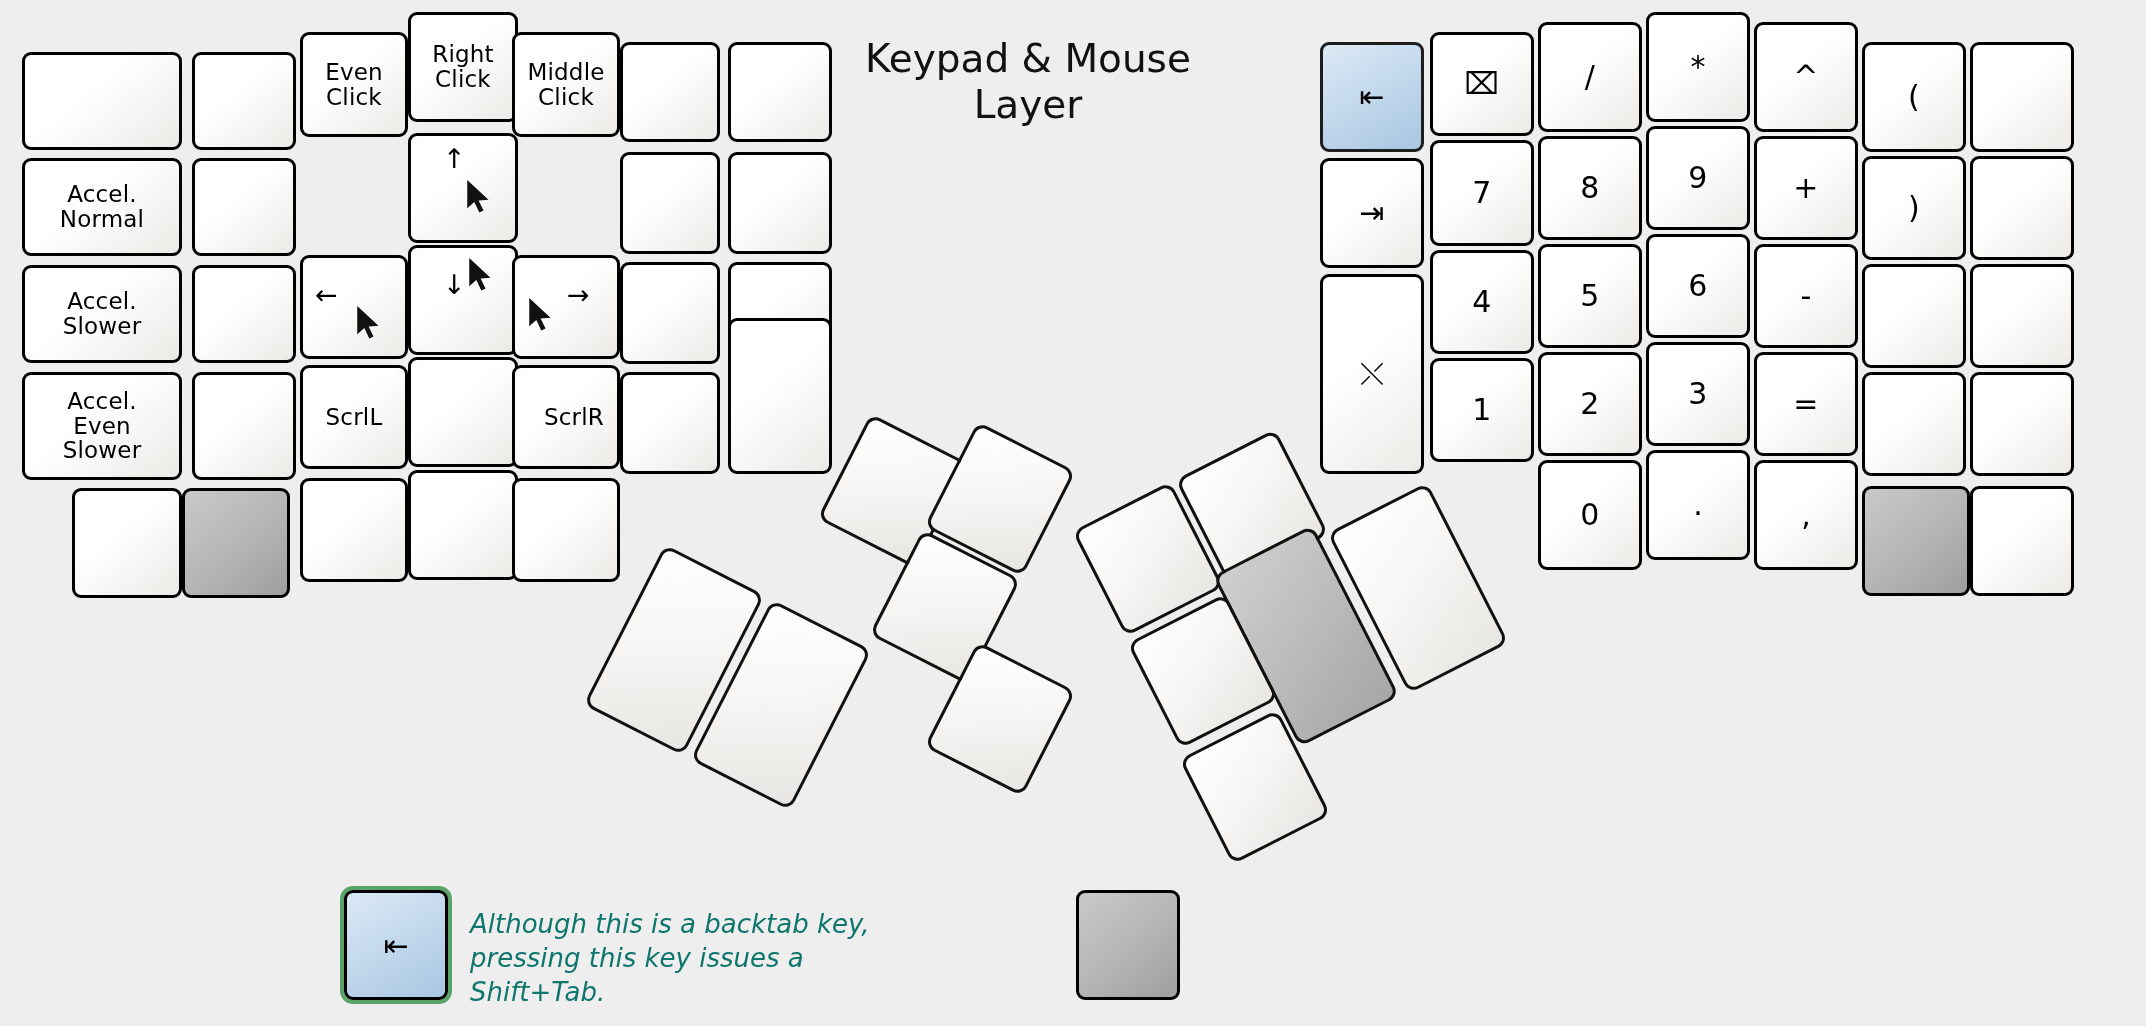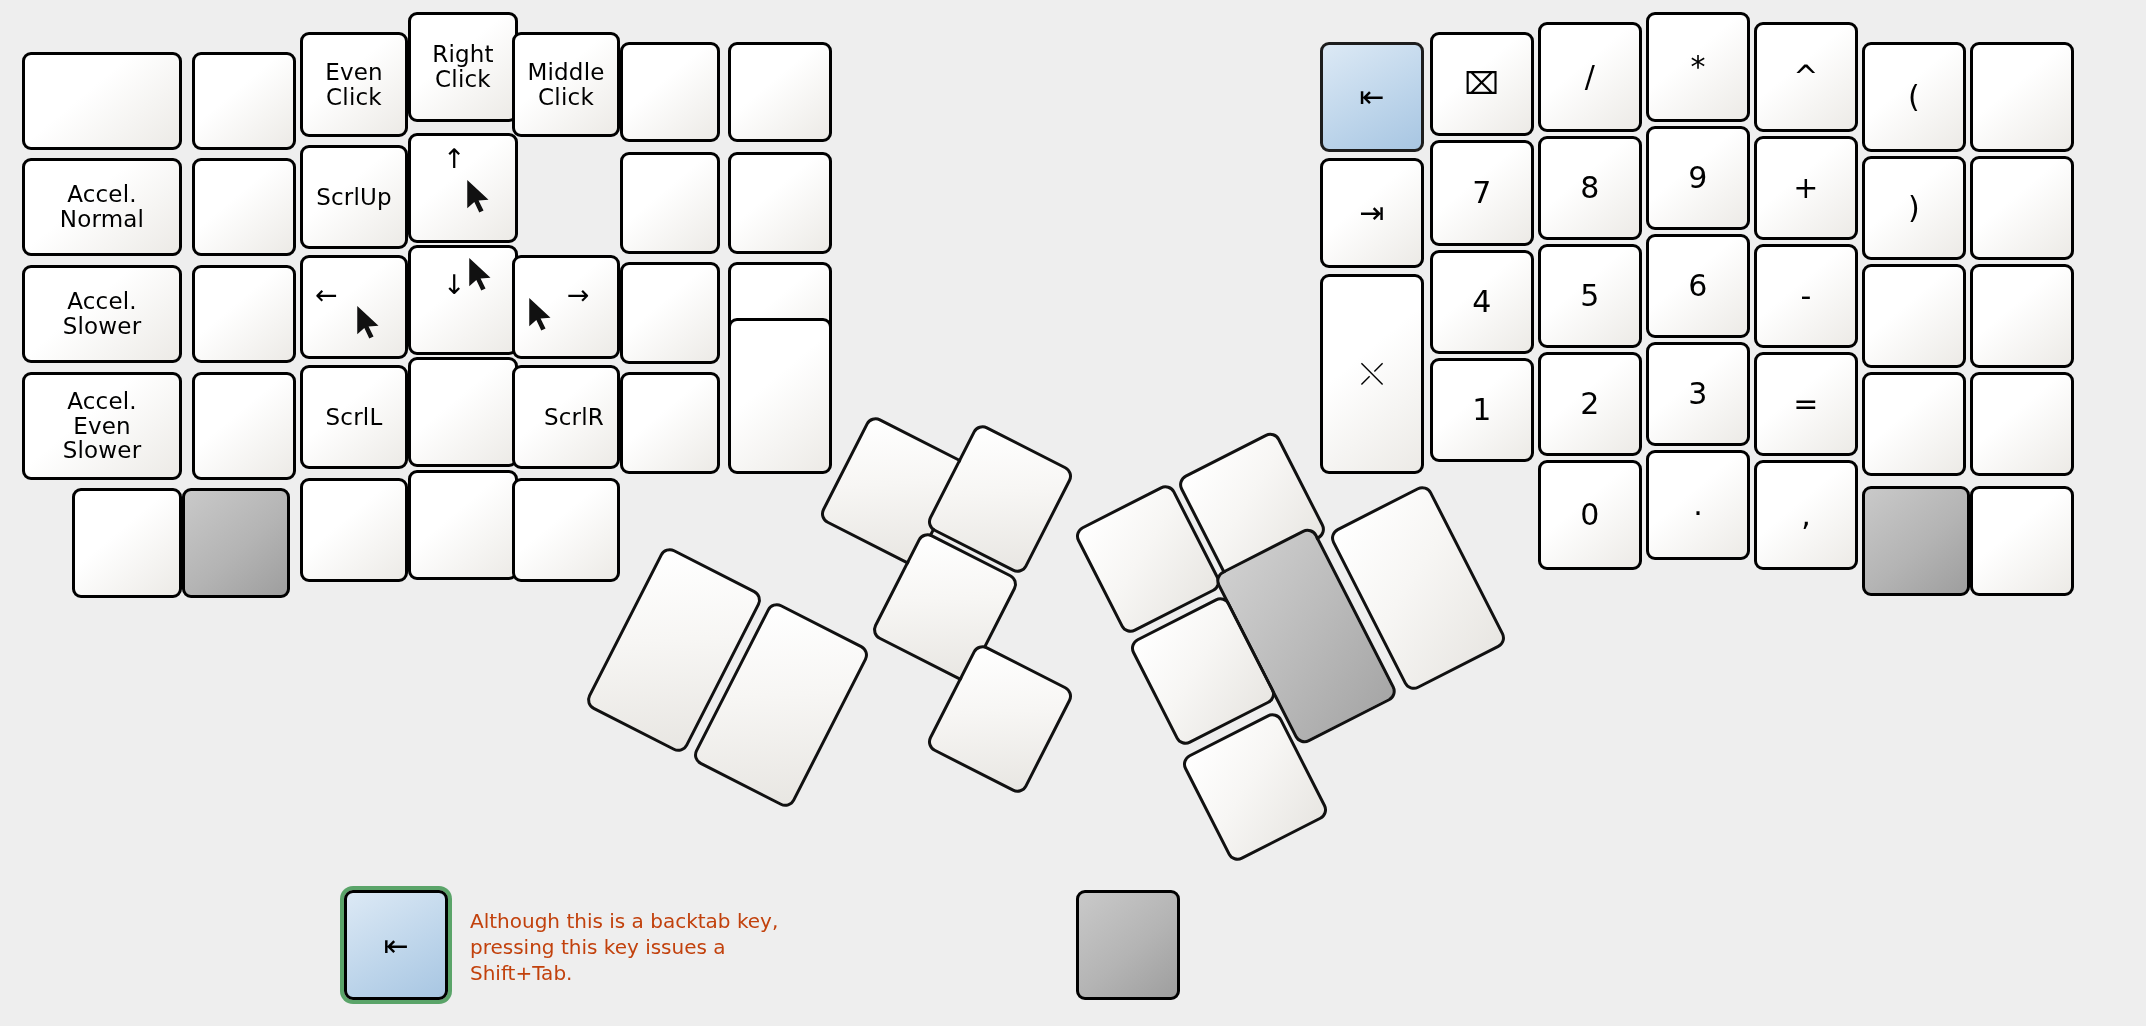--- a/index.html
+++ b/index.html
@@ -51,24 +51,25 @@
   .title {
     position: absolute;
     text-align: center;
     font-size: 39px;
     color: #111111;
     line-height: 1.18;
     white-space: pre-line;
   }
   .legend-text {
     position: absolute;
-    font-size: 20px;
-    color: #c2410c;
+    font-size: 26px;
+    color: #0f766e;
     line-height: 1.3;
     white-space: pre-line;
+    font-style: italic;
   }
   .legend-key {
     position: absolute;
     box-sizing: border-box;
     border: 3px solid #000;
     border-radius: 9px;
     display: flex;
     align-items: center;
     justify-content: center;
     font-size: 30px;
@@ -99,36 +100,37 @@
   .mini {
     position: absolute;
     font-size: 27px;
   }
 </style>
 </head>
 <body>
 
 <div id="stage">
 
+  <div class="title" style="left:838px; top:36px; width:380px;">Keypad &amp; Mouse
+Layer</div>
 
   <div class="key" style="left:22px; top:52px; width:160px; height:98px;"></div>
   <div class="key" style="left:192px; top:52px; width:104px; height:98px;"></div>
   <div class="key" style="left:300px; top:32px; width:108px; height:105px;">Even
 Click</div>
   <div class="key" style="left:408px; top:12px; width:110px; height:110px;">Right
 Click</div>
   <div class="key" style="left:512px; top:32px; width:108px; height:105px;">Middle
 Click</div>
   <div class="key" style="left:620px; top:42px; width:100px; height:100px;"></div>
   <div class="key" style="left:728px; top:42px; width:104px; height:100px;"></div>
 
   <div class="key" style="left:22px; top:158px; width:160px; height:98px;">Accel.
 Normal</div>
   <div class="key" style="left:192px; top:158px; width:104px; height:98px;"></div>
-  <div class="key" style="left:300px; top:145px; width:108px; height:104px;">ScrlUp</div>
   <div class="key" style="left:408px; top:133px; width:110px; height:110px;">
     <div class="arrow-cursor">
       <span class="mini" style="left:32px; top:8px;">↑</span>
       <svg width="34" height="38" viewBox="0 0 24 26" style="position:absolute; left:52px; top:42px;">
         <path d="M3 1 L3 21 L8 16.5 L11.5 24 L14.5 22.5 L11 15.5 L18 15 Z" fill="#111"></path>
       </svg>
     </div>
   </div>
   <div class="key" style="left:620px; top:152px; width:100px; height:102px;"></div>
   <div class="key" style="left:728px; top:152px; width:104px; height:102px;"></div>

